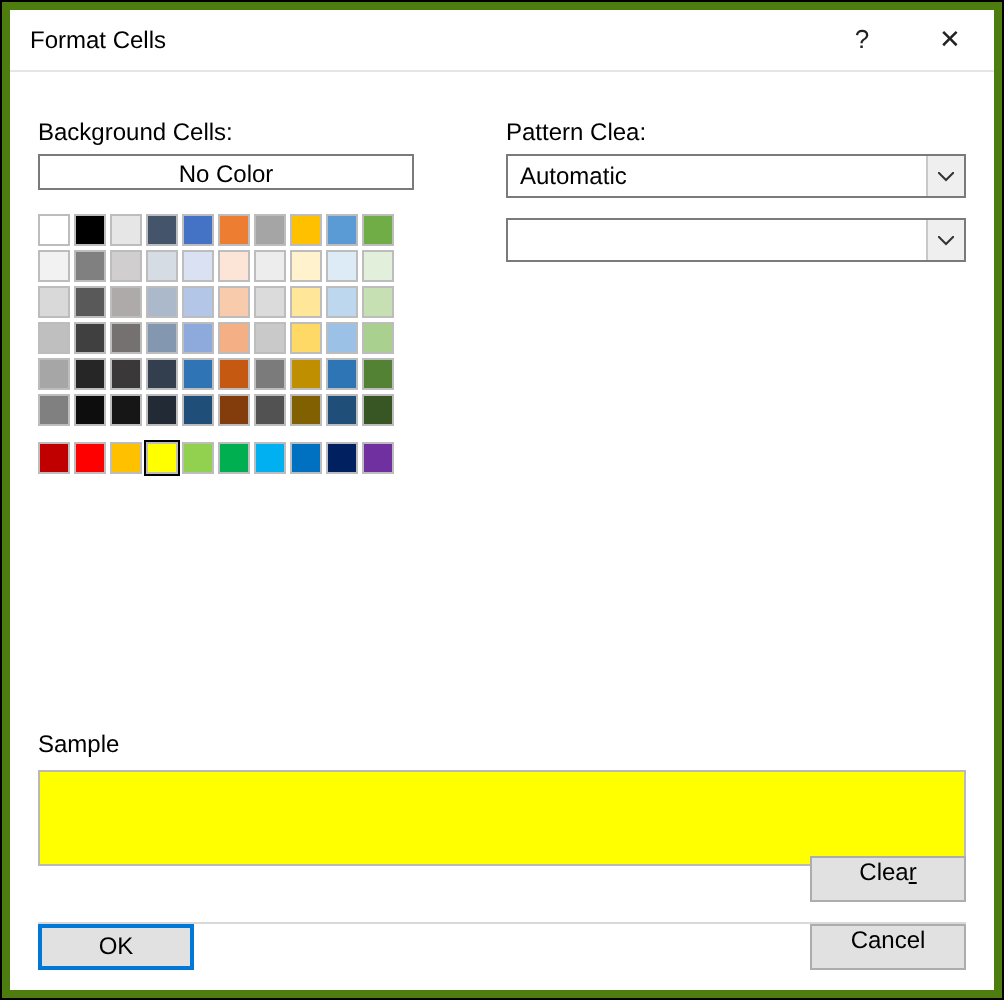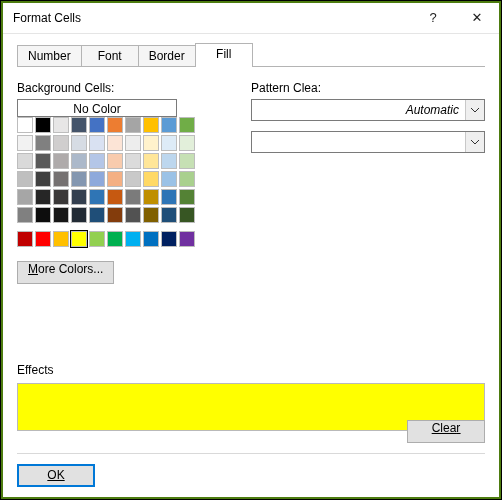--- a/index.html
+++ b/index.html
@@ -19,21 +19,21 @@
     color:var(--text);
     background:#000;
     box-sizing:border-box;
   }
   .window{
     position:relative;
     width:500px;height:498px;
     margin:1px;
     background:var(--bg);
     box-sizing:border-box;
-    border:2px solid #4d7c0f;
+    border:4px solid #4d7c0f;
   }
   
   .titlebar{
     height:30px;
     display:flex;align-items:center;
     padding:0 0 0 10px;
     border-bottom:1px solid #e5e5e5;
   }
   .title{flex:1;font-size:12px;}
   .titlebtn{
@@ -78,25 +78,25 @@
   .body-cols{
     display:flex;gap:34px;margin-top:14px;
   }
   .col-left{flex:0 0 200px;}
   .col-right{flex:1;}
 
   .label{margin-bottom:4px;}
 
   
   .nocolor{
-    width:160px;height:18px;
+    width:188px;height:18px;
     border:1px solid #7a7a7a;
     text-align:center;line-height:18px;
     font-size:12px;
-    margin:4px 0 0 0;
+    margin:4px 0 12px 0;
     box-sizing:border-box;
   }
 
   
   .palette-main,.palette-std{
     display:grid;
     grid-template-columns:repeat(10,16px);
     gap:2px;
   }
   .sw{
@@ -119,66 +119,60 @@
   }
   .btn .ul, .cmdbtn .ul{text-decoration:underline;}
 
   
   .combo{
     height:22px;display:flex;align-items:stretch;
     border:1px solid var(--field-border);
     box-sizing:border-box;background:#fff;
     margin-bottom:10px;
   }
-  .combo .val{flex:1;line-height:20px;padding:0 6px;text-align:right;font-style:italic;}
+  .combo .val{flex:1;line-height:20px;padding:0 6px;text-align:left;}
   .combo .arrow{
     width:18px;border-left:1px solid #c8c8c8;background:#efefef;
     display:flex;align-items:center;justify-content:center;
   }
   .chev{display:inline-block;}
   .chev svg{display:block;}
 
   
   .sample-wrap{position:absolute;left:14px;right:14px;top:330px;}
   .sample-label{margin-bottom:6px;}
   .sample-box{
     height:46px;border:1px solid #b9b9b9;background:#ffff00;
   }
 
   
   .bottom{
-    position:absolute;left:14px;right:14px;bottom:10px;text-decoration:underline;
+    position:absolute;left:14px;right:14px;bottom:10px;
   }
   .clear-row{display:flex;justify-content:flex-end;margin-bottom:10px;}
   .ok-row{
     display:flex;justify-content:space-between;gap:10px;
-    border-top:1px solid #d9d9d9;padding-top:10px;
+    border-top:1px solid #d9d9d9;
   }
   .cmdbtn{width:78px;}
   .cmdbtn.default{border:2px solid var(--accent);line-height:19px;}
 </style>
 </head>
 <body>
 
 <div class="window">
 
   <div class="titlebar">
     <div class="title">Format Cells</div>
     <div class="titlebtn">?</div>
     <div class="titlebtn">✕</div>
   </div>
 
   <div class="client">
 
-    <div class="tabbar">
-      <div class="tab">Number</div>
-      <div class="tab">Font</div>
-      <div class="tab">Border</div>
-      <div class="tab active">Fill</div>
-    </div>
 
     <div class="body-cols">
       <div class="col-left">
         <div class="label">Background Cells:</div>
         <div class="nocolor">No Color</div>
         <div class="palette-main" id="palette-main">
             <div class="sw" style="background: rgb(255, 255, 255);"></div>
             <div class="sw" style="background: rgb(0, 0, 0);"></div>
             <div class="sw" style="background: rgb(231, 230, 230);"></div>
             <div class="sw" style="background: rgb(68, 84, 106);"></div>
@@ -245,21 +239,20 @@
             <div class="sw" style="background: rgb(255, 192, 0);"></div>
             <div class="sw sel" style="background: rgb(255, 255, 0);"></div>
             <div class="sw" style="background: rgb(146, 208, 80);"></div>
             <div class="sw" style="background: rgb(0, 176, 80);"></div>
             <div class="sw" style="background: rgb(0, 176, 240);"></div>
             <div class="sw" style="background: rgb(0, 112, 192);"></div>
             <div class="sw" style="background: rgb(0, 32, 96);"></div>
             <div class="sw" style="background: rgb(112, 48, 160);"></div>
           </div>
         <div class="btnrow">
-          <div class="btn"><span></span><span class="ul">M</span><span>ore Colors...</span></div>
         </div>
       </div>
 
       <div class="col-right">
         <div class="label">Pattern Clea:</div>
         <div class="combo">
           <div class="val">Automatic</div>
           <div class="arrow">
               <span class="chev">
                 <svg width="8" height="5">
@@ -275,27 +268,28 @@
                 <svg width="8" height="5">
                   <polyline points="0,0 4,4 8,0" fill="none" stroke="#333" stroke-width="1"></polyline>
                 </svg>
               </span>
             </div>
         </div>
       </div>
     </div>
 
     <div class="sample-wrap">
-      <div class="sample-label">Effects</div>
+      <div class="sample-label">Sample</div>
       <div class="sample-box" id="sample-box" style="background: rgb(255, 255, 0);"></div>
     </div>
 
     <div class="bottom">
       <div class="clear-row">
         <div class="cmdbtn"><span>Clea</span><span class="ul">r</span><span></span></div>
       </div>
       <div class="ok-row">
         <div class="cmdbtn default">OK</div>
+        <div class="cmdbtn">Cancel</div>
       </div>
     </div>
 
   </div>
 </div>
 
 </body></html>

